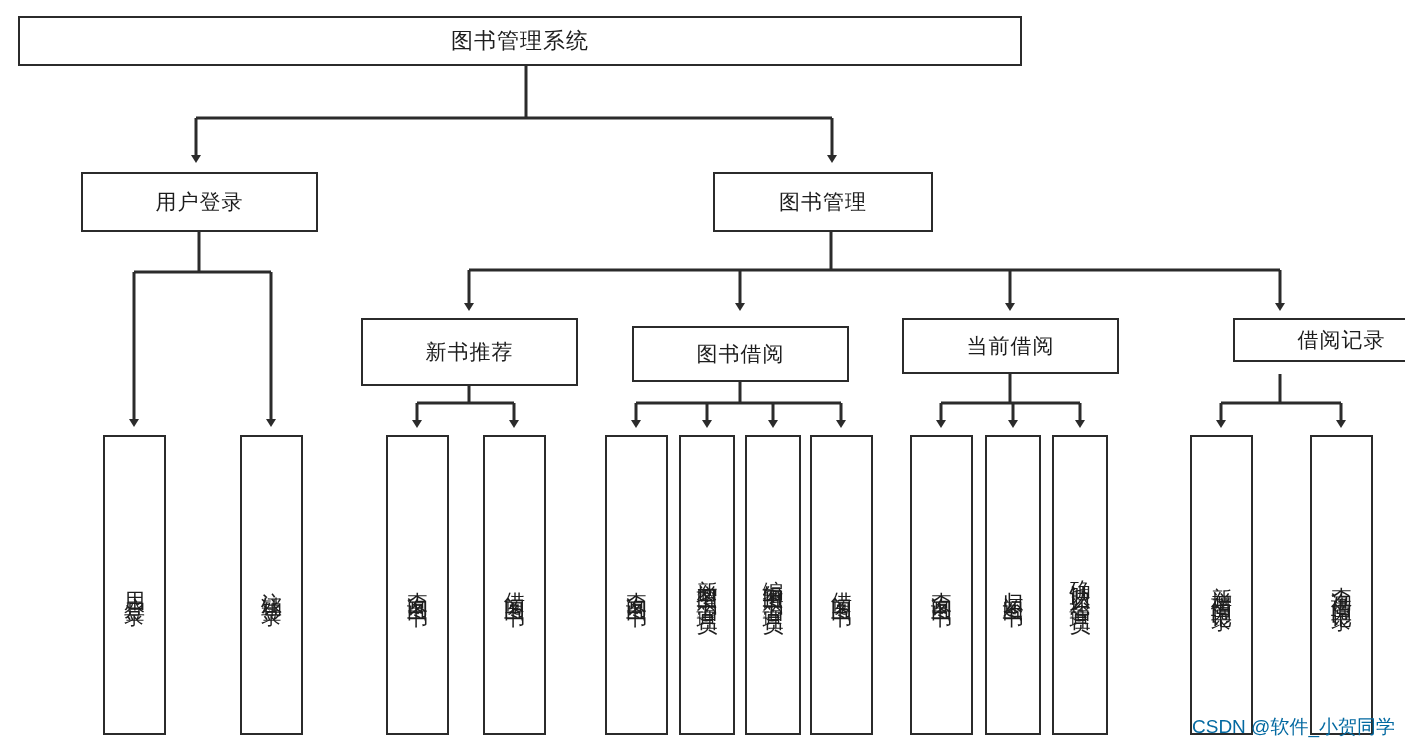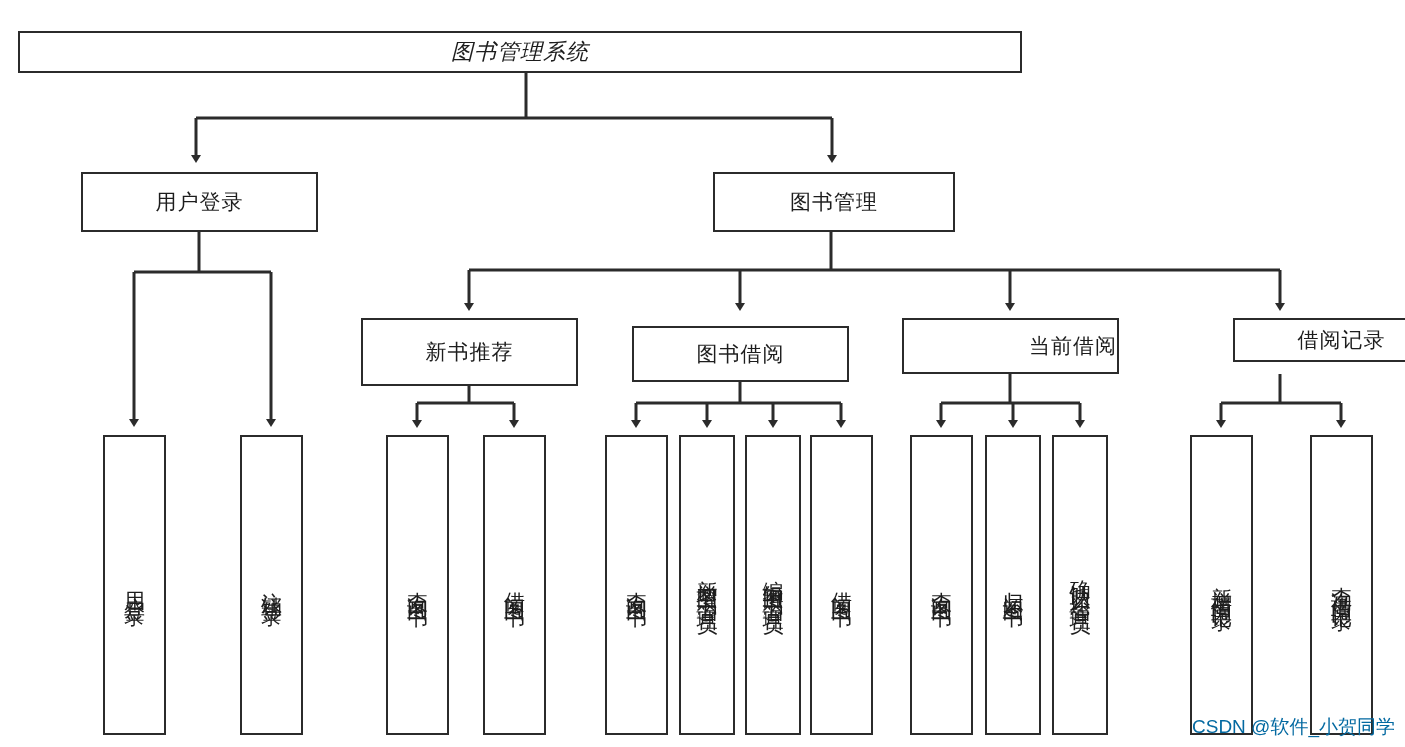--- a/index.html
+++ b/index.html
@@ -113,38 +113,38 @@
       <path d="M1013,403 L1013,423" marker-end="url(#arrow)"></path>
       <path d="M1080,403 L1080,423" marker-end="url(#arrow)"></path>
 
       <path d="M1280,374 L1280,403"></path>
       <path d="M1221,403 L1341,403"></path>
       <path d="M1221,403 L1221,423" marker-end="url(#arrow)"></path>
       <path d="M1341,403 L1341,423" marker-end="url(#arrow)"></path>
     </g>
   </svg>
 
-  <div class="node horiz root" style="left:18px; top:31px; width:1004px; height:42px;font-style:italic;">
+  <div class="node horiz root" style="left:18px; top:16px; width:1004px; height:50px;">
     <span>图书管理系统</span>
   </div>
 
   <div class="node horiz" style="left:81px; top:172px; width:237px; height:60px;">
     <span>用户登录</span>
   </div>
-  <div class="node horiz" style="left:713px; top:172px; width:242px; height:60px;">
+  <div class="node horiz" style="left:713px; top:172px; width:220px; height:60px;">
     <span>图书管理</span>
   </div>
 
   <div class="node horiz" style="left:361px; top:318px; width:217px; height:68px;">
     <span>新书推荐</span>
   </div>
   <div class="node horiz" style="left:632px; top:318px; width:217px; height:56px;margin-top:8px;">
     <span>图书借阅</span>
   </div>
-  <div class="node horiz" style="left:902px; top:318px; width:217px; height:56px;justify-content:flex-end;">
+  <div class="node horiz" style="left:902px; top:318px; width:217px; height:56px;">
     <span>当前借阅</span>
   </div>
   <div class="node horiz" style="left:1233px; top:318px; width:217px; height:44px;">
     <span>借阅记录</span>
   </div>
 
   <div class="node vert" style="left:103px; top:435px; width:63px; height:300px;">
     <span class="vtext">用户登录</span>
   </div>
   <div class="node vert" style="left:240px; top:435px; width:63px; height:300px;">

